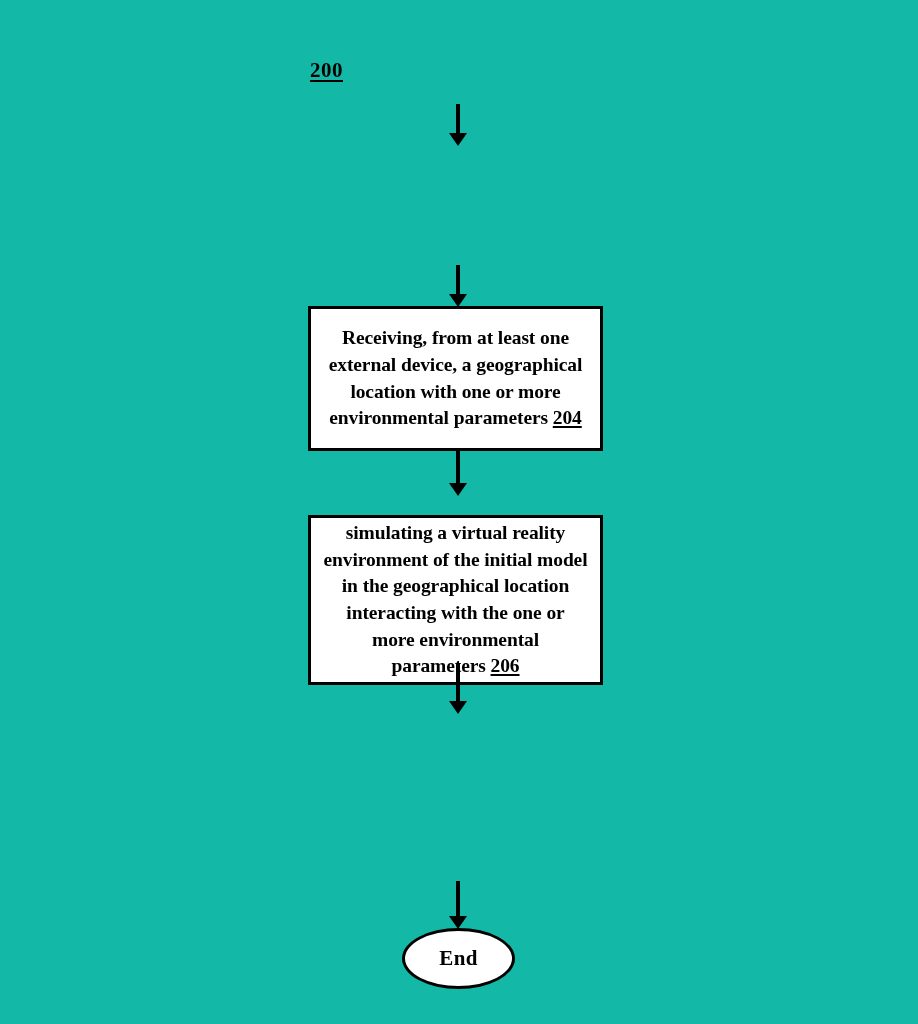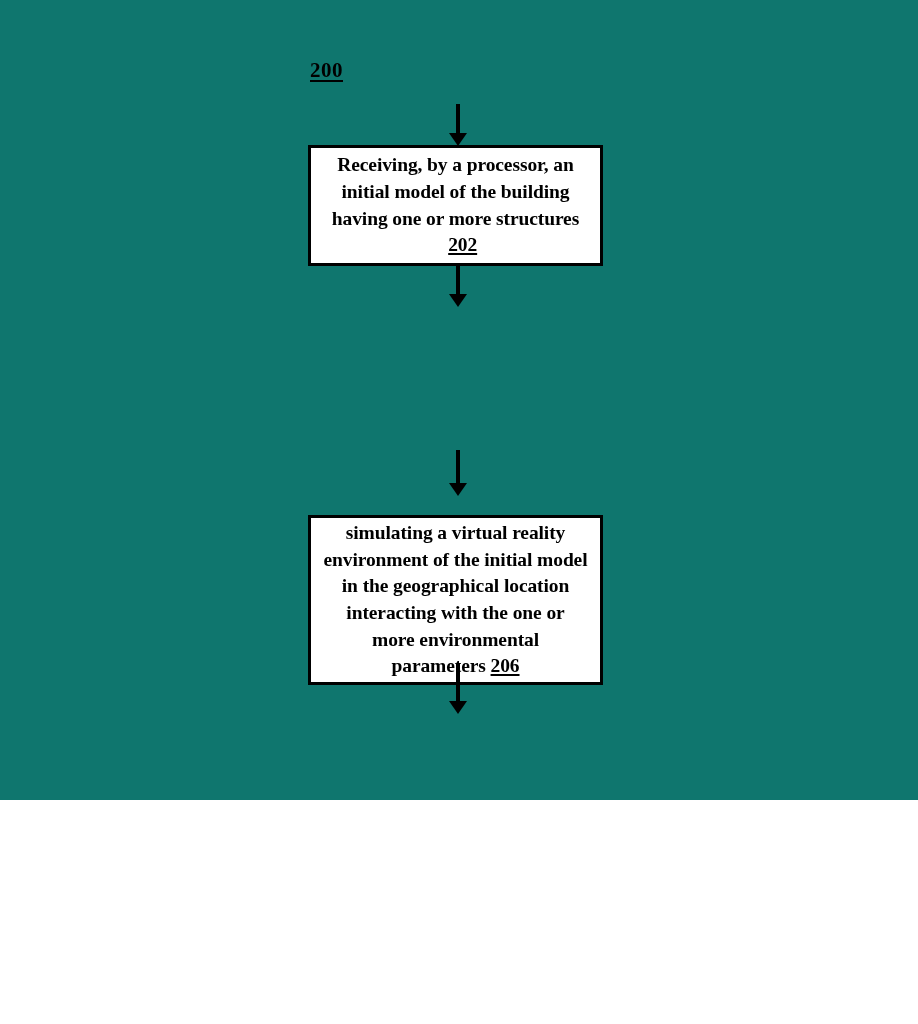--- a/index.html
+++ b/index.html
@@ -8,22 +8,22 @@
     padding: 0;
     background: #ffffff;
   }
   body {
     font-family: "Liberation Serif", "DejaVu Serif", serif;
     color: #000000;
   }
   #canvas {
     position: relative;
     width: 918px;
-    height: 800px;
-    background: #0f766e;
+    height: 1024px;
+    background: #14b8a6;
     overflow: hidden;
   }
 
   
   .fig-number {
     position: absolute;
     left: 310px;
     top: 58px;
     font-size: 21px;
     font-weight: bold;
@@ -146,31 +146,32 @@
 <div id="canvas">
 
   <div class="fig-number">200</div>
 
 
   <div class="connector" id="arrow-start-202">
     <div class="shaft"></div>
     <div class="head"></div>
   </div>
 
-  <div class="process-box" id="box-202">
-    <div class="box-text">
-      <span>Receiving, by a processor, an initial model of the building having one or more structures</span><span class="gap-wide">   </span><span class="ref-num">202</span>
-    </div>
-  </div>
 
   <div class="connector" id="arrow-202-204">
     <div class="shaft"></div>
     <div class="head"></div>
   </div>
 
+  <div class="process-box" id="box-204">
+    <div class="box-text">
+      <span>Receiving, from at least one external device, a geographical location with one or more environmental parameters</span>
+      <span class="ref-num">204</span>
+    </div>
+  </div>
 
   <div class="connector" id="arrow-204-206">
     <div class="shaft"></div>
     <div class="head"></div>
   </div>
 
   <div class="process-box" id="box-206">
     <div class="box-text">
       <span>simulating a virtual reality environment of the initial model in the geographical location interacting with the one or more environmental parameters</span>
       <span class="ref-num">206</span>

